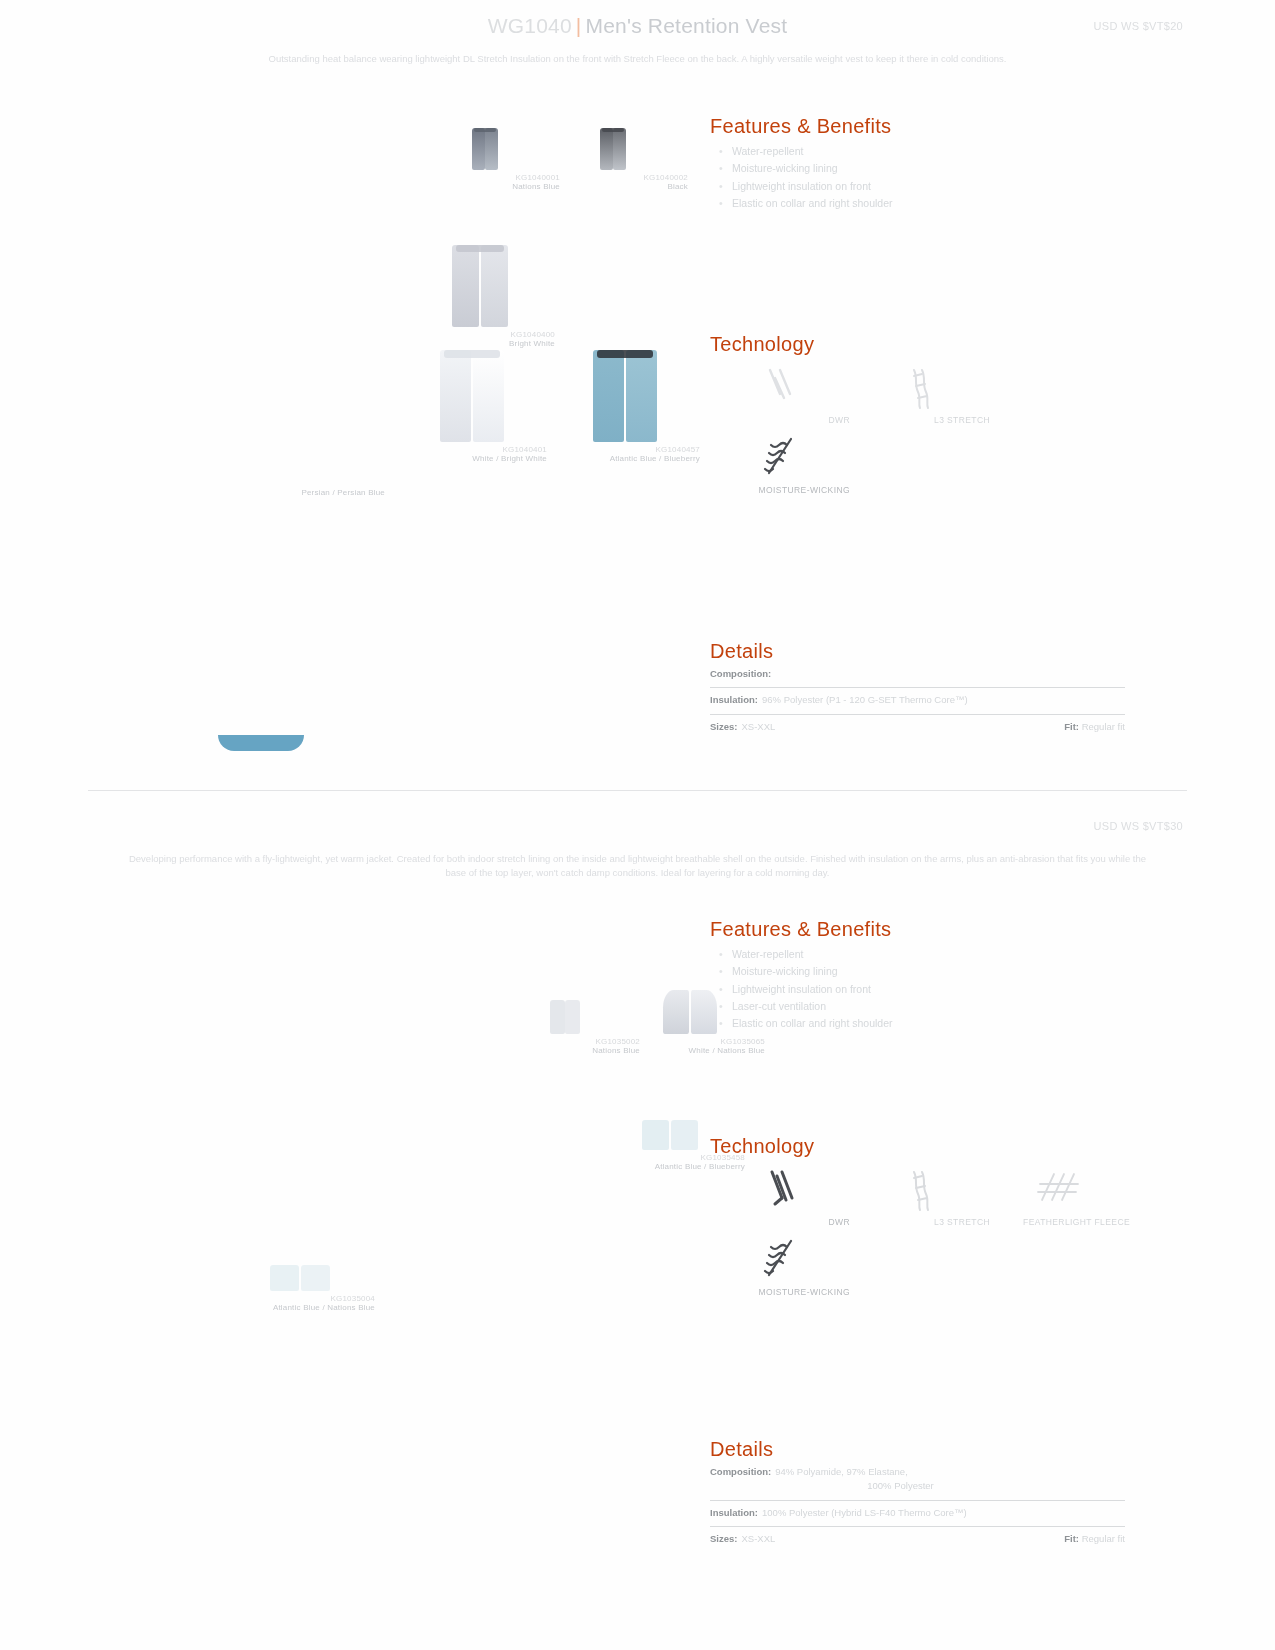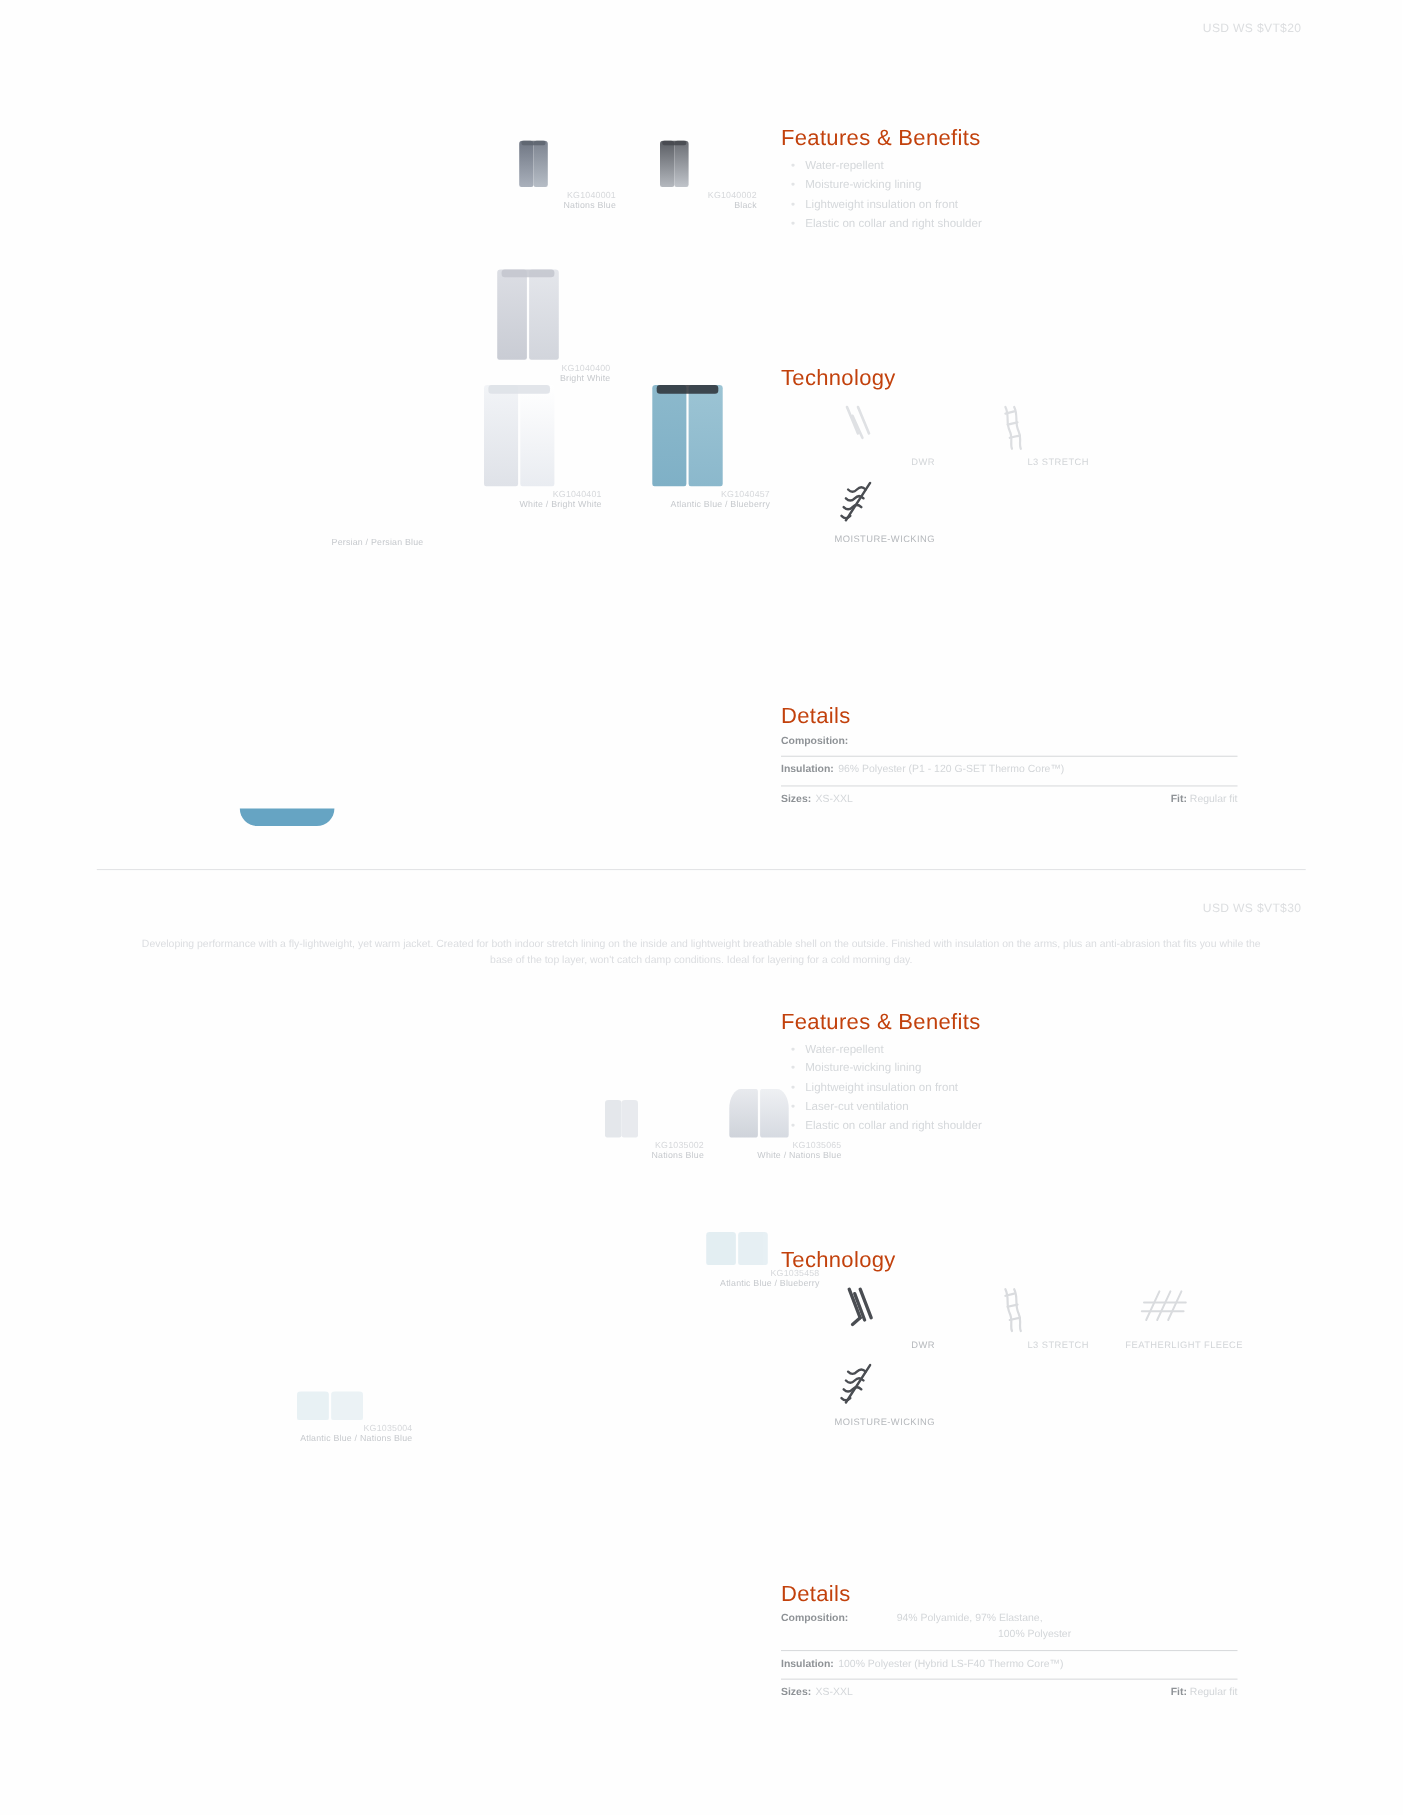--- a/index.html
+++ b/index.html
@@ -224,39 +224,43 @@
   
   .details .sec-head { margin-bottom: 4px; }
   .det-row {
     display: flex;
     font-size: 9.5px;
     color: #d3d6d9;
     padding: 5px 0 6px;
     border-top: 1px solid #d9dbdd;
     line-height: 1.5;
   }
-  .det-row.first { border-top: none; padding-top: 0; gap: 40px; }
+  .det-row.first { border-top: none; padding-top: 0; }
   .det-row .k { white-space: nowrap; margin-right: 4px; }
   .det-row .v { flex: 1; }
   .det-row .v .indent { display: block; padding-left: 92px; }
   .det-row .right { margin-left: auto; white-space: nowrap; }
   .det-row b { color: #8e9296; font-weight: bold; }
   .det-row .k b { color: #8e9296; }
 </style>
 </head>
 <body>
 
 <div class="page">
 
   <div class="product" id="product-1">
 
     <div class="prod-head">
+      <div class="prod-title">
+        <span class="code">WG1040</span><span class="bar">|</span><span class="name">Men's Retention Vest</span>
+      </div>
       <div class="prod-price">USD WS $VT$20</div>
     </div>
 
+    <div class="prod-desc">Outstanding heat balance wearing lightweight DL Stretch Insulation on the front with Stretch Fleece on the back. A highly versatile weight vest to keep it there in cold conditions.</div>
 
     <div class="colorways">
 
       <div class="cw" style="left:300px; top:28px;">
         <div class="swatch-img">
           <div class="vest tiny">
             <div class="half l" style="background:linear-gradient(180deg,#6f7683,#a9b0bb);"></div>
             <div class="half r" style="background:linear-gradient(180deg,#7c838f,#b6bdc6);"></div>
             <div class="collar" style="background:#5d646f;"></div>
           </div>

